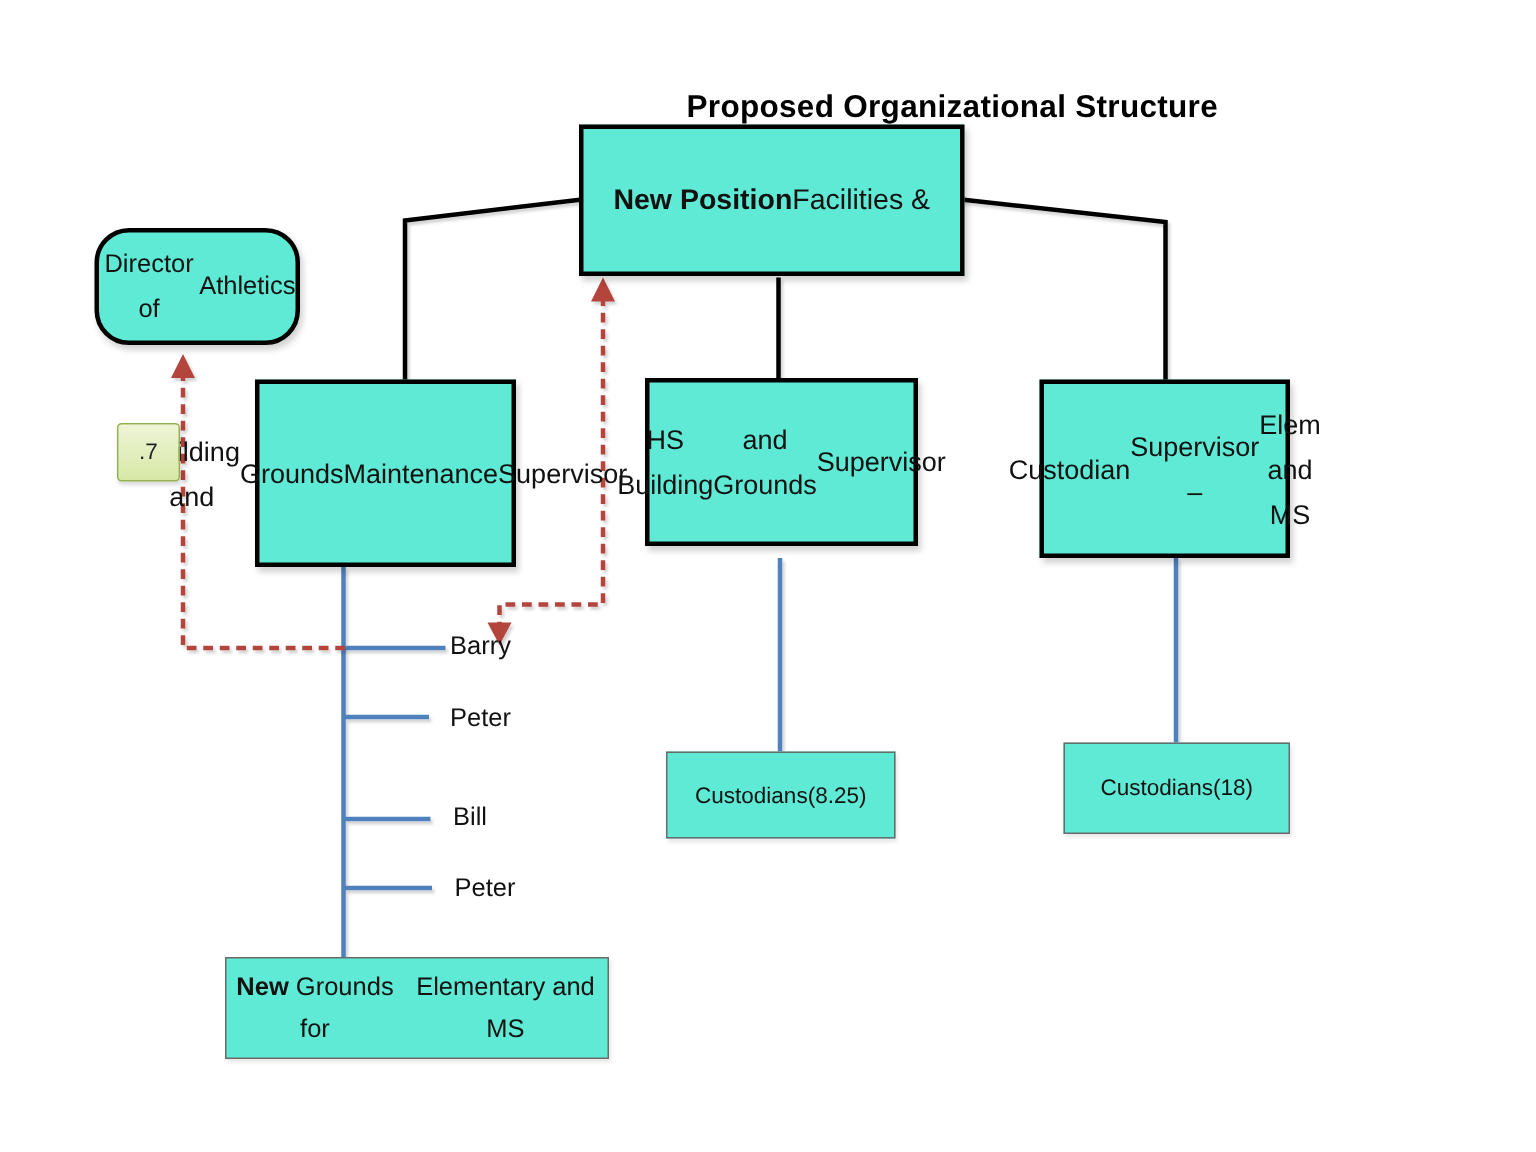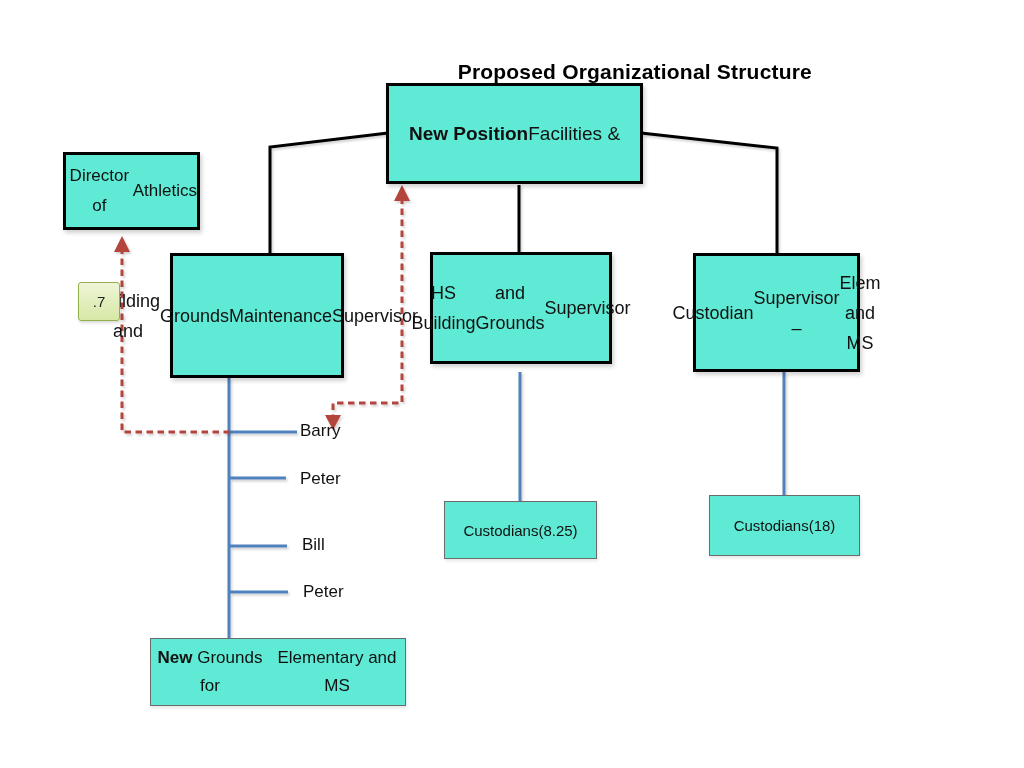--- a/index.html
+++ b/index.html
@@ -27,21 +27,21 @@
     display:flex;align-items:center;justify-content:center;
     text-align:center;box-shadow:2px 3px 4px rgba(0,0,0,0.18);
   }
   .node .ln{display:block;}
   .thin{
     border:1.5px solid var(--thin-border);
     box-shadow:1px 2px 3px rgba(0,0,0,0.10);
   }
   #node-new-position{left:386px;top:83px;width:257px;height:101px;font-size:19px;line-height:33px;}
   #node-new-position .ln1{font-weight:bold;}
-  #node-director{left:63px;top:152px;width:137px;height:78px;font-size:17px;line-height:30px;}
+  #node-director{left:63px;top:152px;width:137px;height:78px;font-size:17px;line-height:30px;border-radius:23px;}
   #node-building{left:170px;top:253px;width:174px;height:125px;font-size:18px;line-height:30px;}
   #node-hs{left:430px;top:252px;width:182px;height:112px;font-size:18px;line-height:30px;}
   #node-custodian-sup{left:693px;top:253px;width:167px;height:119px;font-size:18px;line-height:30px;text-align:center;}
   #node-custodians-hs{left:444px;top:501px;width:153px;height:58px;font-size:15px;line-height:25px;}
   #node-custodians-elem{left:709px;top:495px;width:151px;height:61px;font-size:15px;line-height:25px;}
   #node-new-grounds{left:150px;top:638px;width:256px;height:68px;font-size:17px;line-height:28px;}
   #node-new-grounds .bold{font-weight:bold;}
   #fte-badge{
     left:78px;top:282px;width:42px;height:39px;
     background:linear-gradient(to bottom,var(--green-top),var(--green-bottom));

